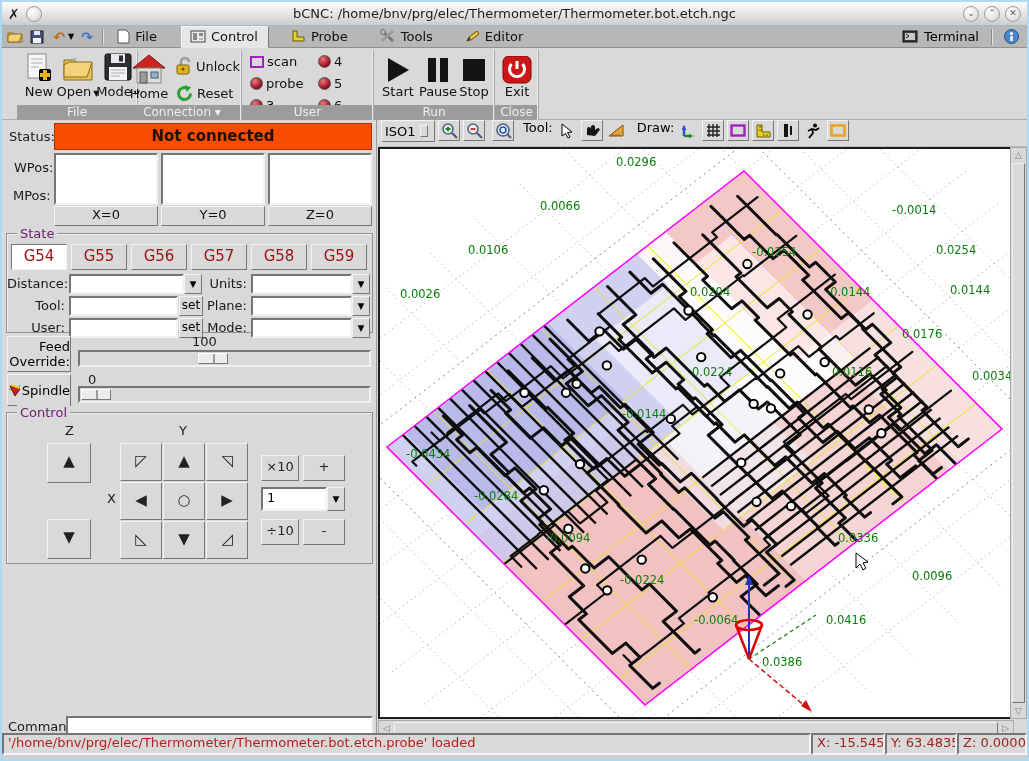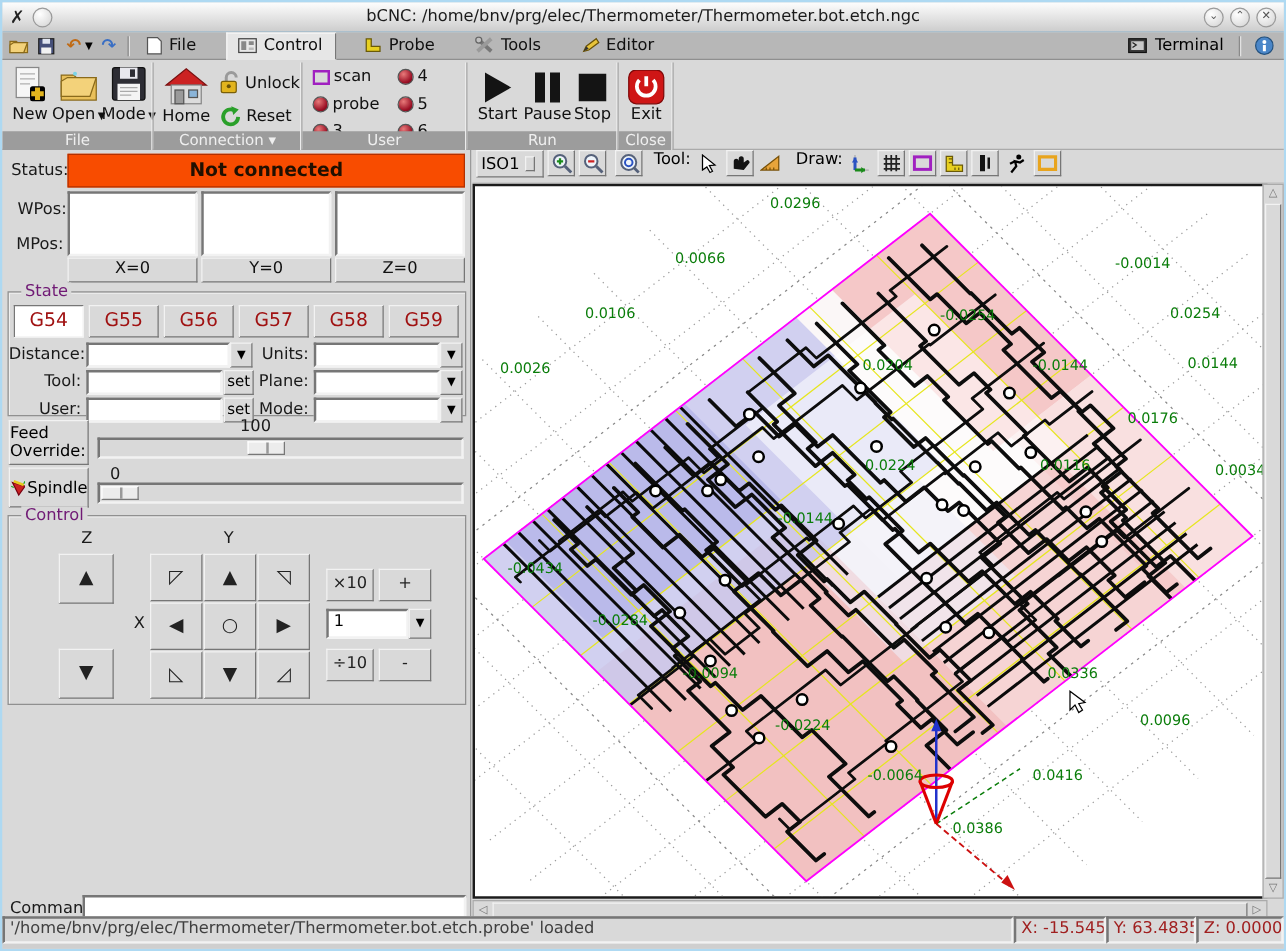--- a/index.html
+++ b/index.html
@@ -164,21 +164,21 @@
       <svg width="15" height="15">
           <circle cx="7.5" cy="7.5" r="7" fill="#4a86c8" stroke="#23517e"></circle>
           <circle cx="7.5" cy="4.6" r="1.6" fill="#fff"></circle>
           <rect x="6.3" y="7" width="2.4" height="5" fill="#fff"></rect>
         </svg>
     </div>
   </div>
 
   <div class="ribbon">
 
-    <div class="rgroup" style="left:0;width:121px;">
+    <div class="rgroup" style="left:15px;width:121px;">
       <div class="rbtn" style="left:6px;top:4px;width:32px;">
         <svg width="30" height="32">
             <rect x="4" y="2" width="18" height="24" fill="#f6f6f6" stroke="#888"></rect>
             <path d="M7 7h12M7 11h12M7 15h8" stroke="#b0b0b0"></path>
             <rect x="15" y="17" width="12" height="12" rx="2" fill="#e8c salvage"></rect>
             <path d="M21 18 v10 M16 23 h10" stroke="#e2b41e" stroke-width="4"></path>
           </svg>
         <span>New</span>
       </div>
       <div class="rbtn" style="left:42px;top:4px;width:38px;">
@@ -348,21 +348,21 @@
       <span class="fieldlbl" style="left:0;top:86px;width:58px;">User:</span>
       <div class="entry" style="position:absolute;left:62px;top:84px;width:109px;height:20px;"></div>
       <div class="setbtn raised1" style="left:172px;top:84px;">set</div>
       <span class="fieldlbl" style="left:198px;top:86px;width:42px;">Mode:</span>
       <div class="combo" style="left:244px;top:84px;width:119px;">
         <span class="cbody"></span>
           <span class="carr raised1">▼</span>
         </div>
     </div>
 
-    <div class="raised1 abs" style="left:5px;top:216px;width:64px;height:36px;text-align:left;font-size:13px;padding-top:2px;">
+    <div class="raised1 abs" style="left:5px;top:216px;width:64px;height:36px;text-align:right;font-size:13px;padding-top:2px;">
       <span>Feed</span><br>
       <span>Override:</span>
     </div>
     <span class="sval" style="left:190px;top:214px;">100</span>
     <div class="slider-tr" style="left:76px;top:230px;width:293px;">
       <div class="slider-h" style="left:118px;"></div>
     </div>
 
     <div class="raised1 abs" style="left:5px;top:254px;width:64px;height:32px;display:flex;align-items:center;justify-content:center;gap:2px;font-size:13px;">
       <svg width="14" height="15">
@@ -683,19 +683,19 @@
       <span class="sarrow" style="bottom:0;left:0;">▽</span>
     </div>
     <div class="hscroll">
       <span class="sarrow" style="left:0;top:0;">◁</span>
       <div class="sthumb" style="top:1px;bottom:1px;left:15px;right:15px;"></div>
       <span class="sarrow" style="right:0;top:0;">▷</span>
     </div>
   </div>
 
   <div class="statusbar">
-    <div class="sb-cell" style="flex:1;color:#404040;">'/home/bnv/prg/elec/Thermometer/Thermometer.bot.etch.probe' loaded</div>
+    <div class="sb-cell" style="flex:1;color:#b91c1c;">'/home/bnv/prg/elec/Thermometer/Thermometer.bot.etch.probe' loaded</div>
     <div class="sb-cell" style="width:74px;color:#a02020;">X: -15.5457</div>
     <div class="sb-cell" style="width:72px;color:#a02020;">Y: 63.4835</div>
     <div class="sb-cell" style="width:70px;color:#a02020;">Z: 0.0000</div>
   </div>
   <div class="bottomstrip"></div>
 </div>
 
 </body></html>

